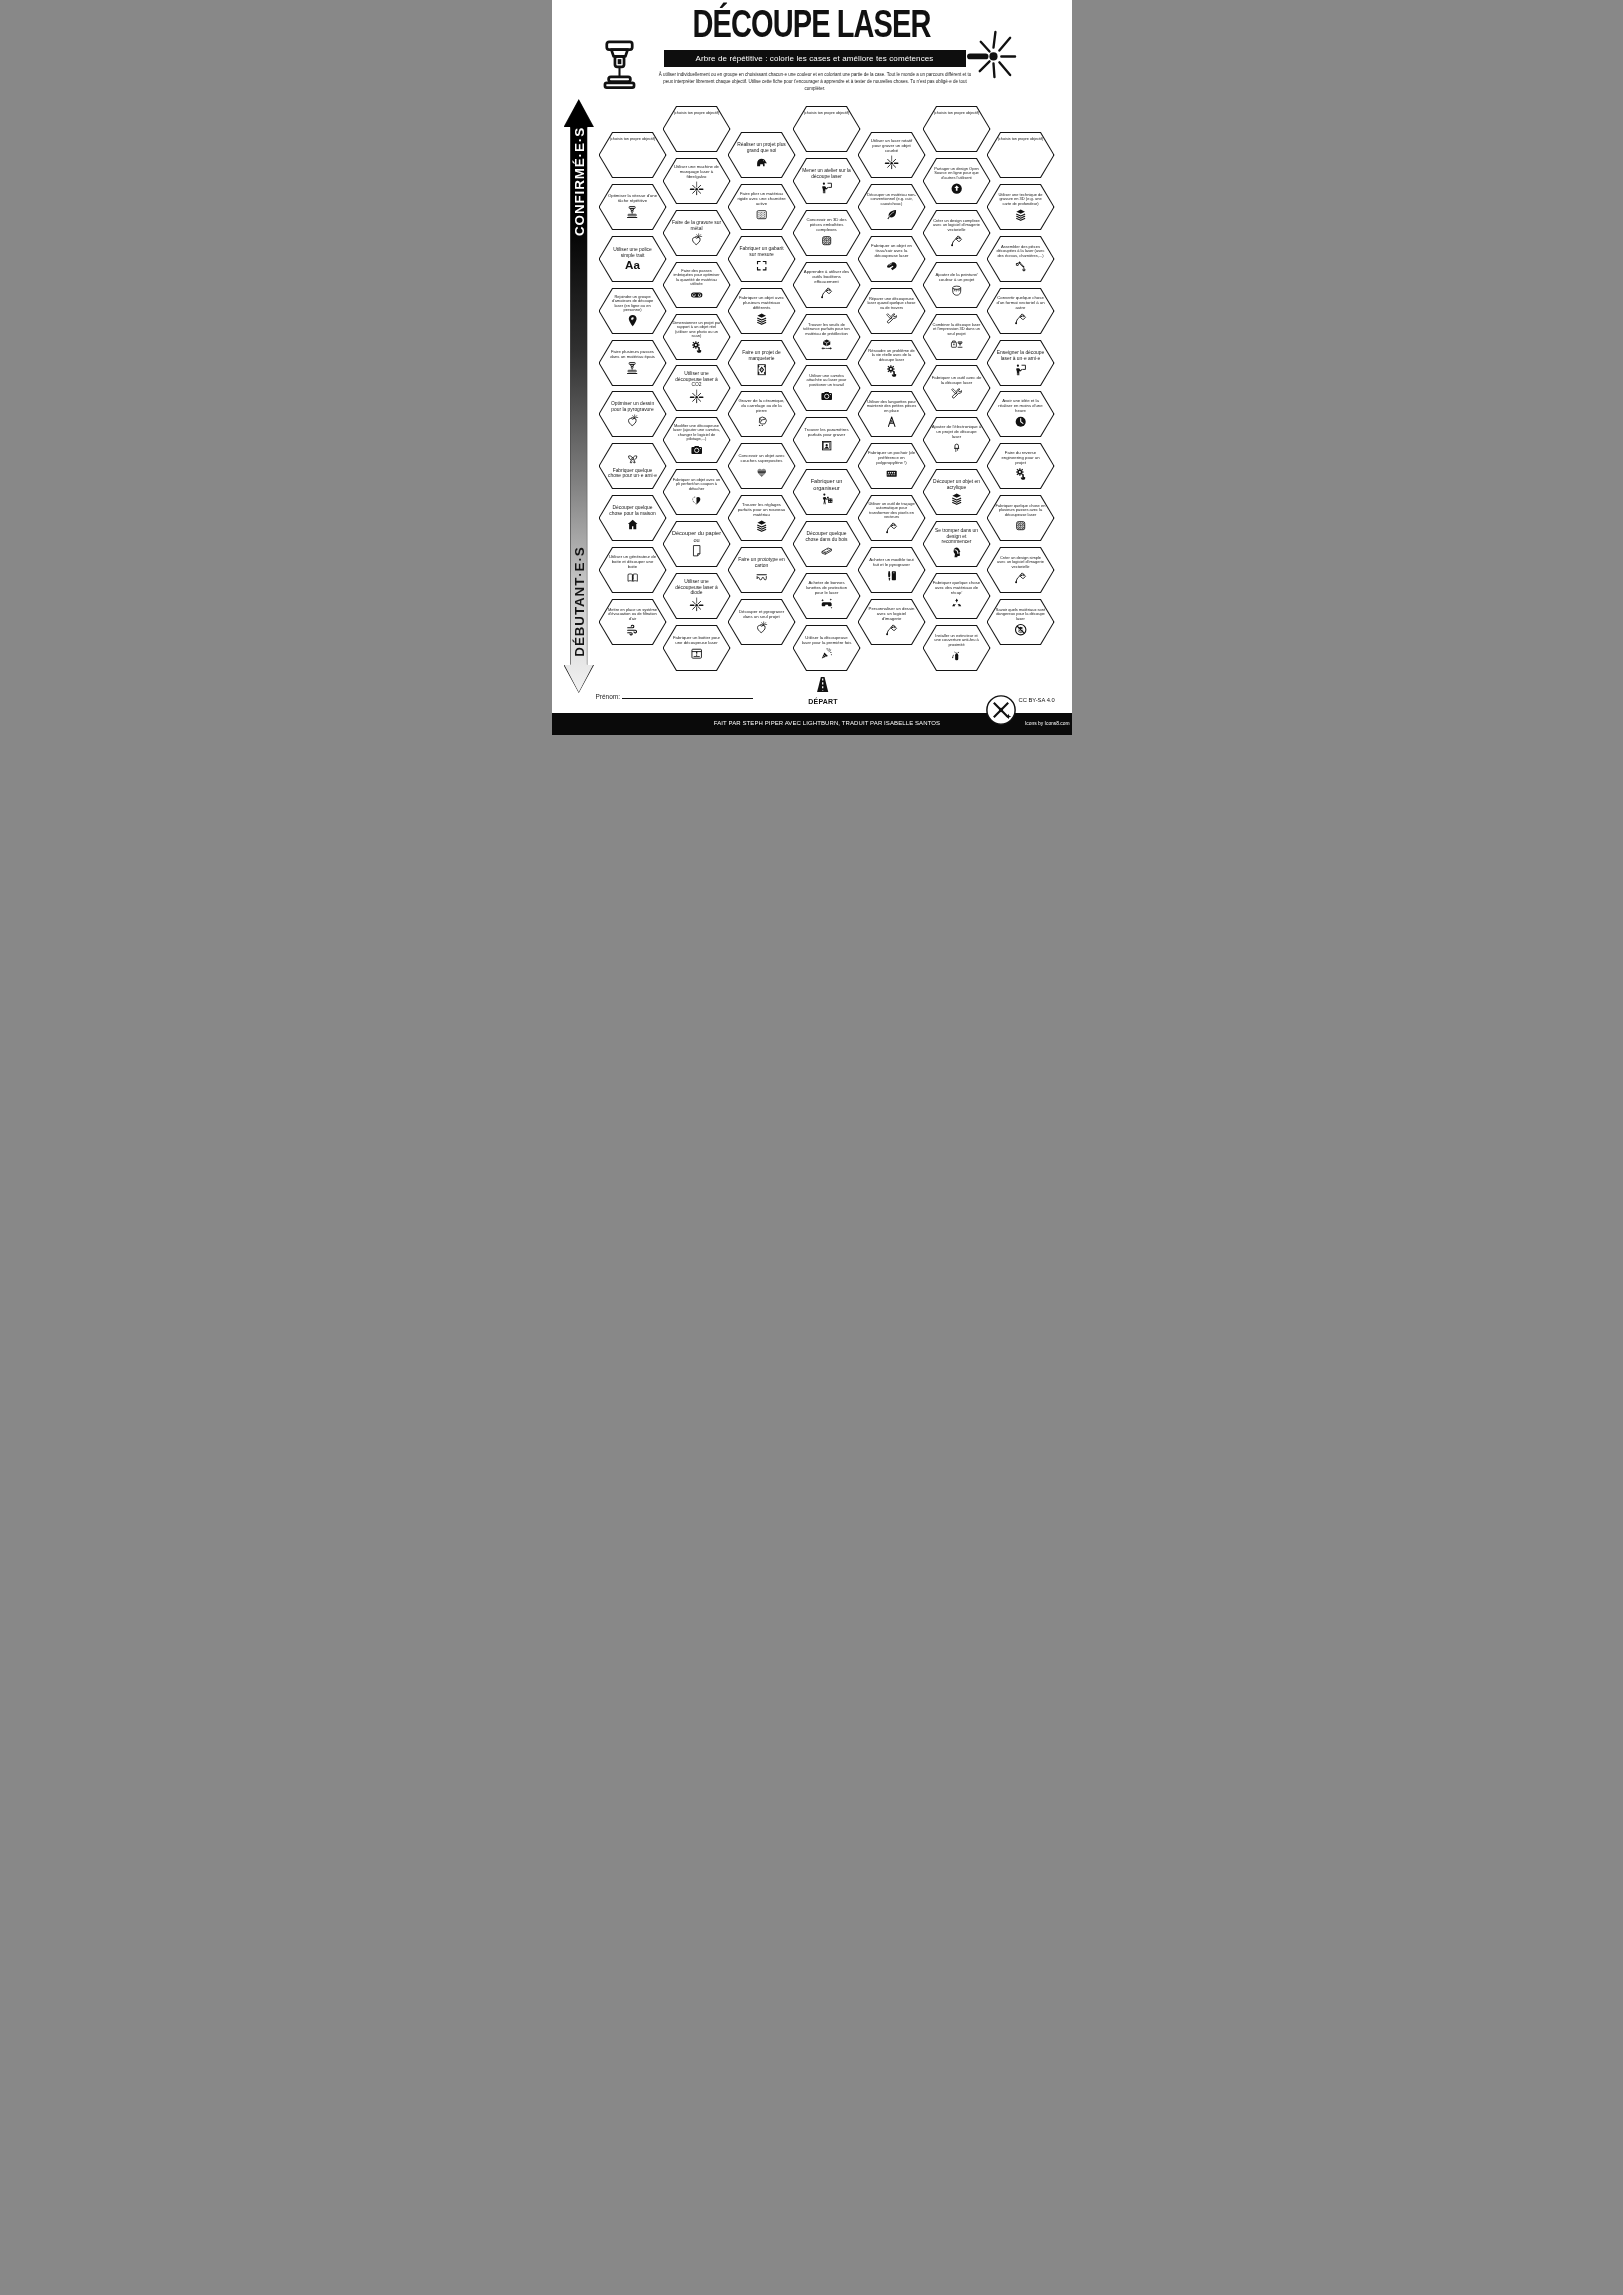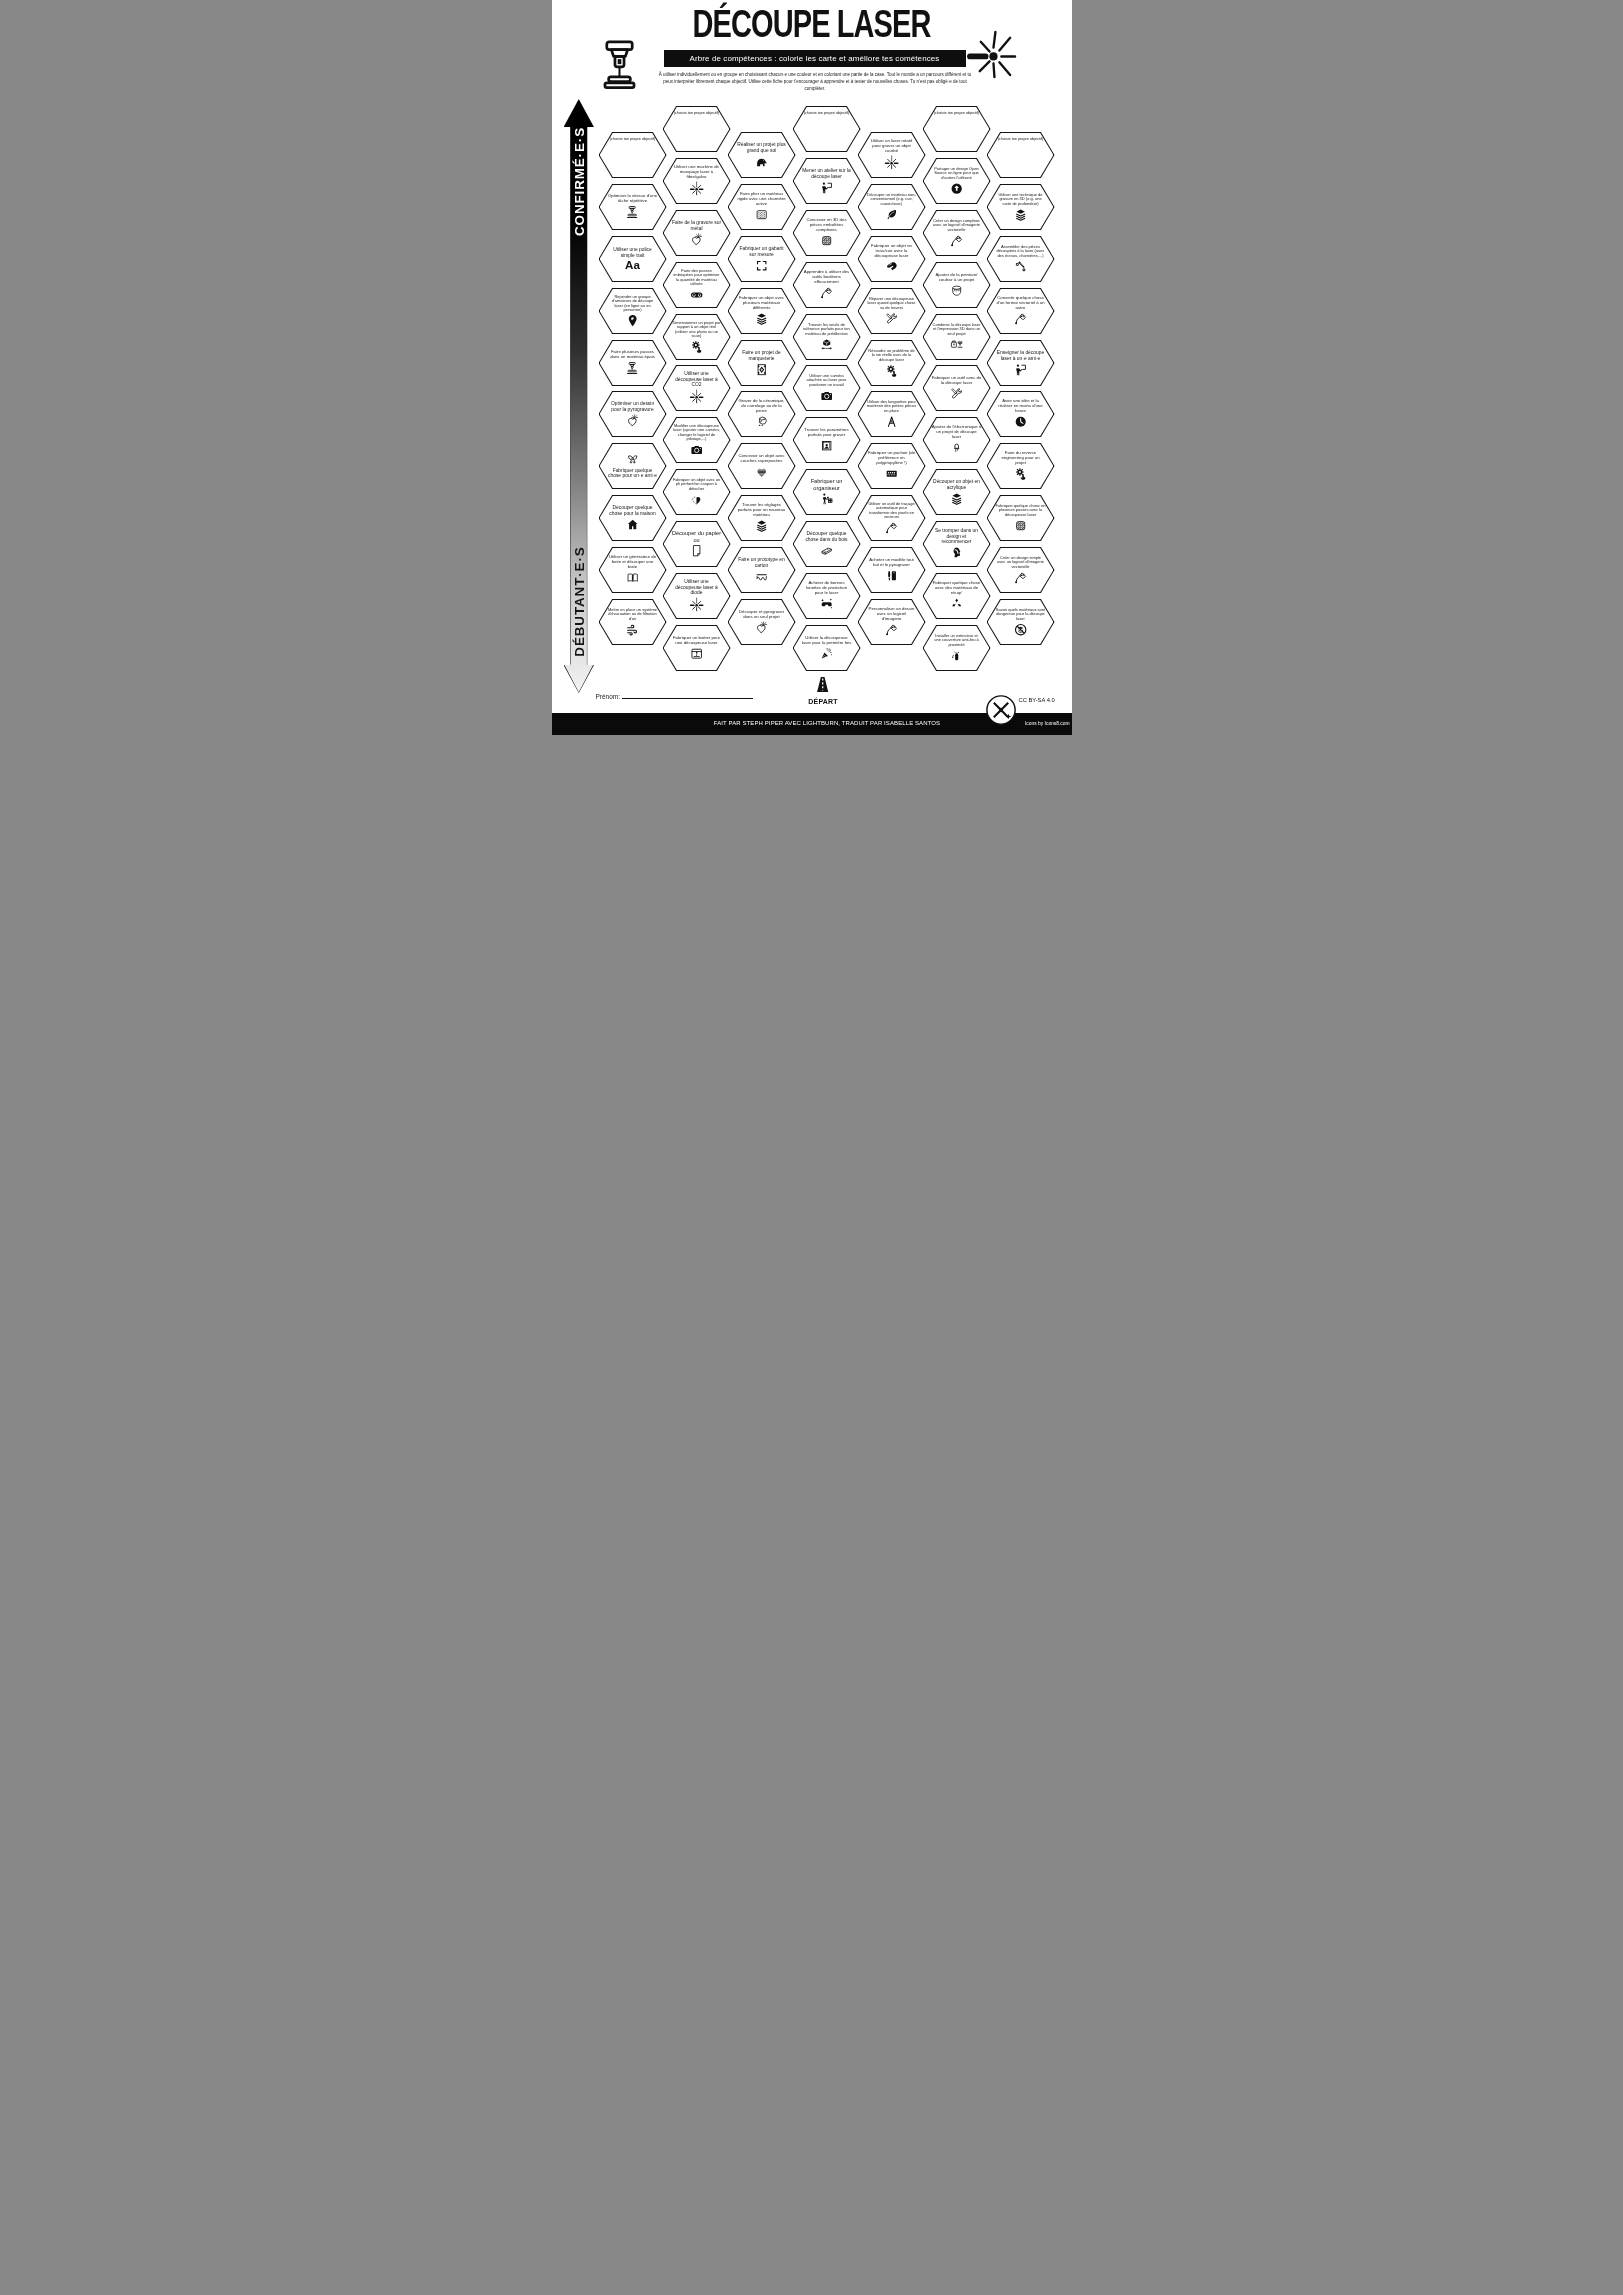--- a/index.html
+++ b/index.html
@@ -478,21 +478,21 @@
 </svg>
 
 <div class="page">
 
   <svg id="machineIco" class="hdr-ico" viewBox="0 0 118 132" width="55" height="61">
       <use href="#i-big-machine"></use>
     </svg>
 
   <div class="title">DÉCOUPE LASER</div>
 
-  <div class="banner">Arbre de compétences : colorie les carte et améliore tes cométences</div>
+  <div class="banner">Arbre de répétitive : colorie les cases et améliore tes cométences</div>
 
   <div class="desc">À utiliser individuellement ou en groupe en choisissant chacun·e une couleur et en coloriant une partie de la case. Tout le monde a un parcours différent et tu peux interpréter librement chaque objectif. Utilise cette fiche pour t'encourager à apprendre et à tester de nouvelles choses. Tu n'est pas obligé·e de tout compléter.</div>
 
   <svg id="sparkIco" class="hdr-ico" viewBox="0 0 110 110" width="51" height="51">
       <use href="#i-laser-beam"></use>
     </svg>
 
   <div class="arrow">
       <div class="arrow-in"></div>
     </div>

